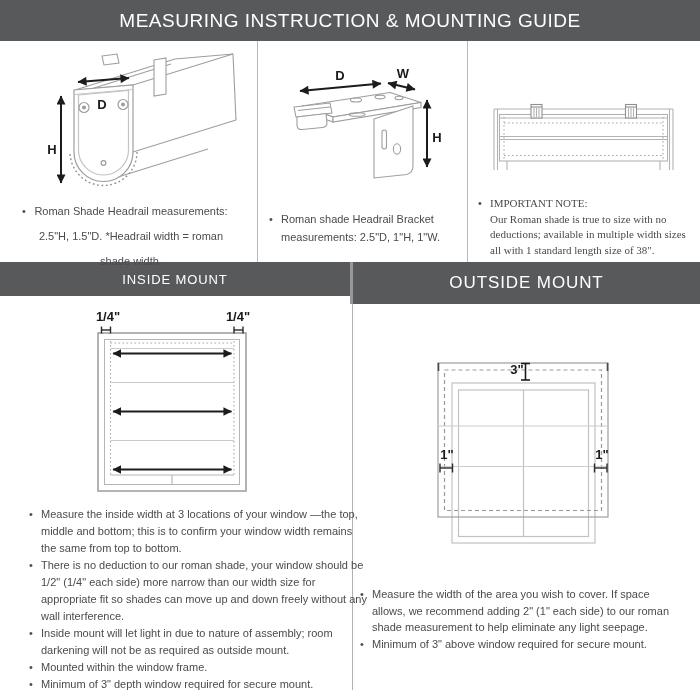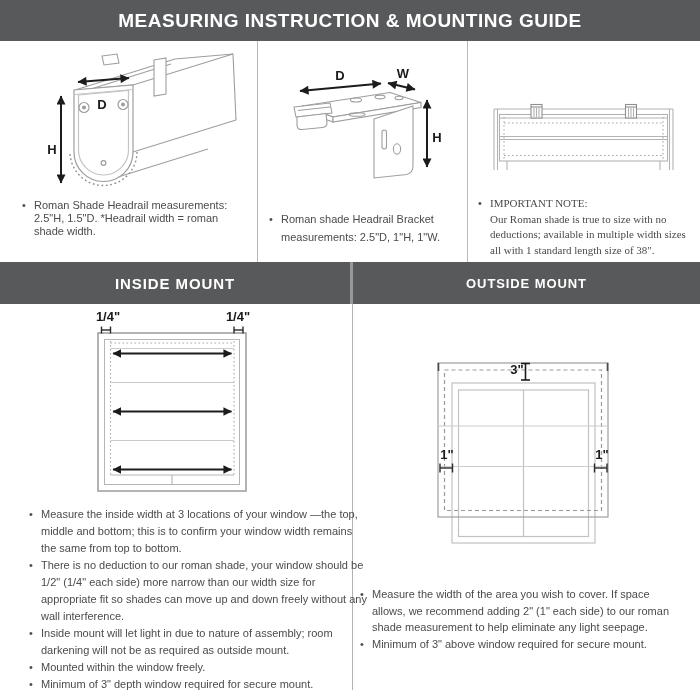--- a/index.html
+++ b/index.html
@@ -1,30 +1,30 @@
 <!DOCTYPE html>
 <html><head>
 <meta charset="utf-8">
 <style>
   html,body{margin:0;padding:0;background:#fff;}
   .page{position:relative;width:700px;height:700px;background:#ffffff;overflow:hidden;
         font-family:"Liberation Sans","DejaVu Sans",sans-serif;}
   .bar{position:absolute;background:#58595b;color:#ffffff;display:flex;align-items:center;
-       justify-content:center;font-weight:bold;}
+       justify-content:center;font-weight:normal;}
   #main-bar{left:0;top:0;width:700px;height:41px;font-size:19px;letter-spacing:.5px;}
-  #inside-bar{left:0;top:262px;width:350px;height:42px;font-size:15px;letter-spacing:.9px;}
-  #outside-bar{left:353px;top:262px;width:347px;height:42px;font-size:13px;letter-spacing:.9px;}
+  #inside-bar{left:0;top:262px;width:350px;height:34px;font-size:13px;letter-spacing:.9px;}
+  #outside-bar{left:353px;top:262px;width:347px;height:42px;font-size:17px;letter-spacing:.9px;}
   .bar-gap{position:absolute;left:350px;top:262px;width:3px;height:42px;background:#98989a;}
   .vdiv{position:absolute;width:1px;background:#b9b9b9;}
   #div-a{left:257px;top:41px;height:221px;}
   #div-b{left:467px;top:41px;height:221px;}
   #div-c{left:352px;top:304px;height:386px;background:#b2b2b2;}
   .diagram{position:absolute;}
   .notes{position:absolute;color:#4b4b4d;font-size:11px;}
-  #t-col1{left:22px;top:199px;width:206px;line-height:13px;}
+  #t-col1{left:22px;top:199px;width:206px;line-height:25px;text-align:center;}
   #t-col2{left:269px;top:202px;width:178px;line-height:18px;margin-top:8px;}
   #t-col3{left:478px;top:196px;width:218px;line-height:15.5px;}
   #t-inside{left:29px;top:506px;width:338px;line-height:17px;}
   #t-outside{left:360px;top:586px;width:325px;line-height:16.5px;}
   .bullet{position:relative;padding-left:12px;margin:0;}
   .bullet::before{content:"\2022";position:absolute;left:0;top:0;}
   .note-head,.note-body{display:block;font-family:Liberation Serif, serif;}
   svg text{font-family:"Liberation Sans","DejaVu Sans",sans-serif;font-weight:bold;
            font-size:13px;fill:#1b1b1b;}
 </style>
@@ -243,21 +243,21 @@
     <div class="bullet">
       <span>Measure the inside width at 3 locations of your window —the top, middle and bottom; this is to confirm your window width remains the same from top to bottom.</span>
     </div>
     <div class="bullet">
       <span>There is no deduction to our roman shade, your window should be 1/2" (1/4" each side) more narrow than our width size for appropriate fit so shades can move up and down freely without any wall interference.</span>
     </div>
     <div class="bullet">
       <span>Inside mount will let light in due to nature of assembly; room darkening will not be as required as outside mount.</span>
     </div>
     <div class="bullet">
-      <span>Mounted within the window freely.</span>
+      <span>Mounted within the window frame.</span>
     </div>
     <div class="bullet">
       <span>Minimum of 3" depth window required for secure mount.</span>
     </div>
   </div>
 
   <div class="notes" id="t-outside">
     <div class="bullet">
       <span>Measure the width of the area you wish to cover. If space allows, we recommend adding 2" (1" each side) to our roman shade measurement to help eliminate any light seepage.</span>
     </div>

